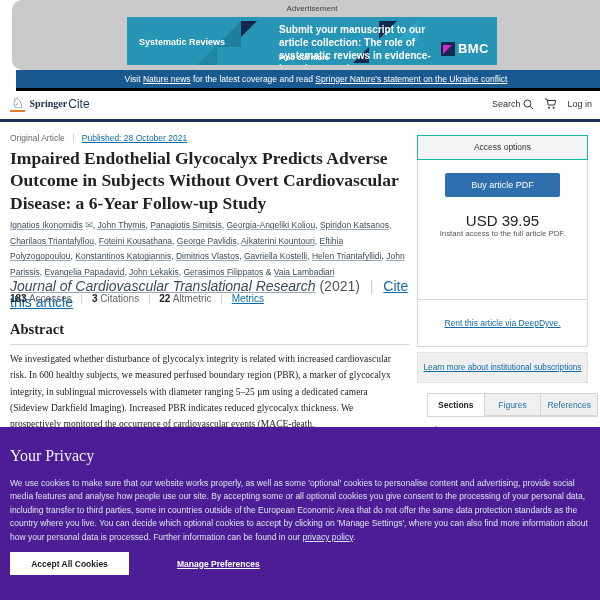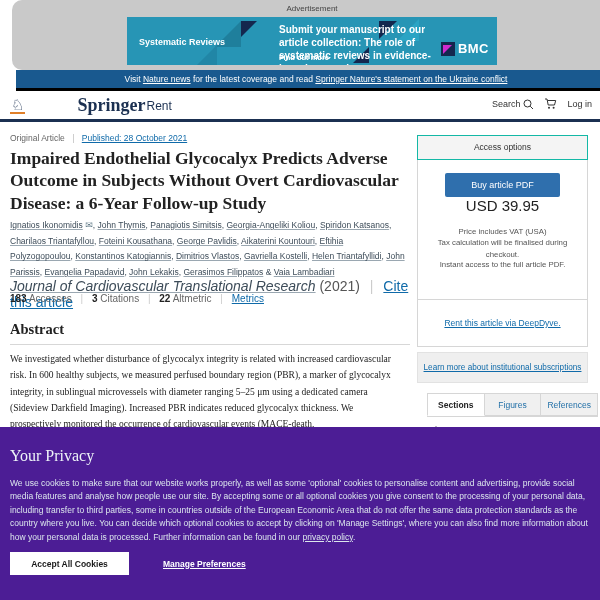--- a/index.html
+++ b/index.html
@@ -27,21 +27,21 @@
   .bmc-text { color:#fff; font-weight:bold; font-size:13px; letter-spacing:0.5px; }
 
   
   .notice-bar { position:absolute; top:70px; left:16px; width:600px; height:21px; background:#19598f; border-bottom:3px solid #000000; color:#fff; font-size:8.5px; text-align:center; line-height:18px; }
   .notice-bar a { color:#fff; text-decoration:underline; cursor:pointer; }
 
   
   .site-header { position:absolute; top:91px; left:0; width:600px; height:28px; background:#fff; }
   .logo { position:absolute; left:10px; top:4px; display:flex; align-items:center; cursor:pointer; }
   .knight { font-size:15px; color:#1b3051; line-height:15px; border-bottom:2px solid #e07f28; padding:0 1px; margin-right:4px; }
-  .brand-bold { font-family:"Liberation Serif", serif; font-weight:bold; font-size:18px; color:#1b3051;margin-left:48px; }
+  .brand-bold { font-family:"Liberation Serif", serif; font-weight:bold; font-size:10px; color:#1b3051; }
   .brand-light { font-family:"Liberation Sans", sans-serif; font-size:12px; color:#1b3051; margin-left:1px; }
   .header-right { position:absolute; right:8px; top:7px; display:flex; align-items:center; gap:10px; font-size:9px; color:#333; }
   .hdr-item { display:flex; align-items:center; gap:3px; cursor:pointer; }
   .header-rule { position:absolute; top:119px; left:0; width:600px; height:3px; background:#1b3051; }
 
   
   .main { position:absolute; top:122px; left:0; width:600px; height:305px; background:#fff; }
   .left-col { position:absolute; left:10px; top:0; width:400px; }
   .meta-row { position:absolute; top:11px; left:0; font-size:8.5px; color:#666; }
   .meta-sep { color:#bbb; margin:0 5px; }
@@ -57,37 +57,37 @@
   .m-sep { color:#ccc; margin:0 6px; }
   .abstract-h { position:absolute; top:199px; left:0; font-family:"Liberation Serif", serif; font-size:14.5px; color:#222; }
   .abstract-hr { position:absolute; top:222px; left:0; width:400px; height:1px; background:#d7d7d7; }
   .abstract-text { position:absolute; top:229px; left:0; width:396px; font-family:"Liberation Serif", serif; font-size:9.5px; line-height:1.72; color:#222; }
 
   
   .sidebar { position:absolute; left:417px; top:0; width:171px; }
   .access-hdr { position:absolute; top:13px; left:0; width:171px; height:25px; background:#f4f4f4; border:1px solid #14b8a6; text-align:center; line-height:23px; font-size:8.5px; color:#333; }
   .buy-box { position:absolute; top:38px; left:0; width:171px; height:140px; background:#fff; border:1px solid #d6d6d6; border-top:none; text-align:center; }
   .buy-btn { margin:13px auto 0 auto; width:115px; height:24px; background:#2f6fad; color:#fff; border:none; border-radius:2px; font-size:9px; cursor:pointer; display:block; font-family:"Liberation Sans", sans-serif; }
-  .price { font-size:15px; color:#222; }
+  .price { font-size:15px; color:#222; margin-top:15px; }
   .vat { font-size:7.8px; color:#555; margin-top:12px; line-height:1.45; padding:0 10px; }
   .instant { font-size:7.8px; color:#555; margin-top:0; }
   .rent-box { position:absolute; top:178px; left:0; width:171px; height:47px; background:#fff; border:1px solid #d6d6d6; border-top:none; text-align:center; line-height:47px; font-size:8.5px; }
   .inst-box { position:absolute; top:230px; left:0; width:171px; height:31px; background:#efefef; border:1px solid #e2e2e2; text-align:center; line-height:29px; font-size:8.2px; }
   .tabs { position:absolute; top:271px; left:0; width:171px; height:24px; display:flex; border-bottom:1px solid #d6d6d6;margin-left:10px; }
   .tab { flex:1; text-align:center; line-height:23px; font-size:8.5px; color:#2471a8; background:#f0f0f0; border:1px solid #d6d6d6; border-left:none; cursor:pointer; }
   .tab:first-child { border-left:1px solid #d6d6d6; }
   .tab.active { background:#fff; color:#222; font-weight:bold; border-bottom:1px solid #fff; }
   .side-nav-item { position:absolute; top:303px; left:12px; font-size:9px; color:#555; cursor:pointer; }
 
   
   .cookie { position:absolute; top:427px; left:0; width:600px; height:173px; background:#4c1d95; z-index:10; color:#e7eef3; }
   .cookie-h { position:absolute; top:20px; left:10px; font-family:"Liberation Serif", serif; font-size:16px; color:#eef4f8; }
   .cookie-text { position:absolute; top:50px; left:10px; width:582px; font-size:8.5px; line-height:1.58; color:#dce6ed; }
   .cookie-text a { color:#dce6ed; text-decoration:underline; cursor:pointer; }
-  .cookie-actions { position:absolute; top:125px; left:10px; display:flex; align-items:center; gap:34px; }
+  .cookie-actions { position:absolute; top:125px; left:10px; display:flex; align-items:center; gap:48px; }
   .accept-btn { width:119px; height:23px; background:#fff; color:#1a1a1a; font-weight:bold; font-size:8.5px; border:none; cursor:pointer; font-family:"Liberation Sans", sans-serif; }
   .manage-link { color:#fff; font-weight:bold; font-size:8.5px; text-decoration:underline; cursor:pointer; }
 </style>
 </head>
 <body>
 
 <div class="page">
 
   <div class="ad-zone">
     <div class="ad-label">Advertisement</div>
@@ -109,21 +109,21 @@
   </div>
 
   <div class="notice-bar">
     <span>Visit </span><a>Nature news</a><span> for the latest coverage and read </span><a>Springer Nature's statement on the Ukraine conflict</a>
   </div>
 
   <div class="site-header">
     <div class="logo">
       <span class="knight">♘</span>
       <span class="brand-bold">Springer</span>
-      <span class="brand-light">Rent</span>
+      <span class="brand-light">Cite</span>
     </div>
     <div class="header-right">
       <span class="hdr-item">
         <span>Search</span>
         <svg width="11" height="11" viewBox="0 0 11 11">
             <circle cx="4.5" cy="4.5" r="3.5" fill="none" stroke="#333" stroke-width="1"></circle>
             <line x1="7.2" y1="7.2" x2="10" y2="10" stroke="#333" stroke-width="1"></line>
           </svg>
       </span>
       <span class="hdr-item">
@@ -170,24 +170,20 @@
       <h2 class="abstract-h">Abstract</h2>
       <div class="abstract-hr"></div>
       <p class="abstract-text">We investigated whether disturbance of glycocalyx integrity is related with increased cardiovascular risk. In 600 healthy subjects, we measured perfused boundary region (PBR), a marker of glycocalyx integrity, in sublingual microvessels with diameter ranging 5–25 μm using a dedicated camera (Sideview Darkfield Imaging). Increased PBR indicates reduced glycocalyx thickness. We prospectively monitored the occurrence of cardiovascular events (MACE-death,</p>
     </div>
 
     <div class="sidebar">
       <div class="access-hdr">Access options</div>
       <div class="buy-box">
         <button class="buy-btn">Buy article PDF</button>
         <div class="price">USD 39.95</div>
-        <div class="vat">
-          <span>Price includes VAT (USA)</span><br>
-          <span>Tax calculation will be finalised during checkout.</span>
-        </div>
         <div class="instant">Instant access to the full article PDF.</div>
       </div>
       <div class="rent-box">
         <a class="blue-link">Rent this article via DeepDyve.</a>
       </div>
       <div class="inst-box">
         <a class="blue-link">Learn more about institutional subscriptions</a>
       </div>
       <div class="tabs">
         <div class="tab active">Sections</div>

